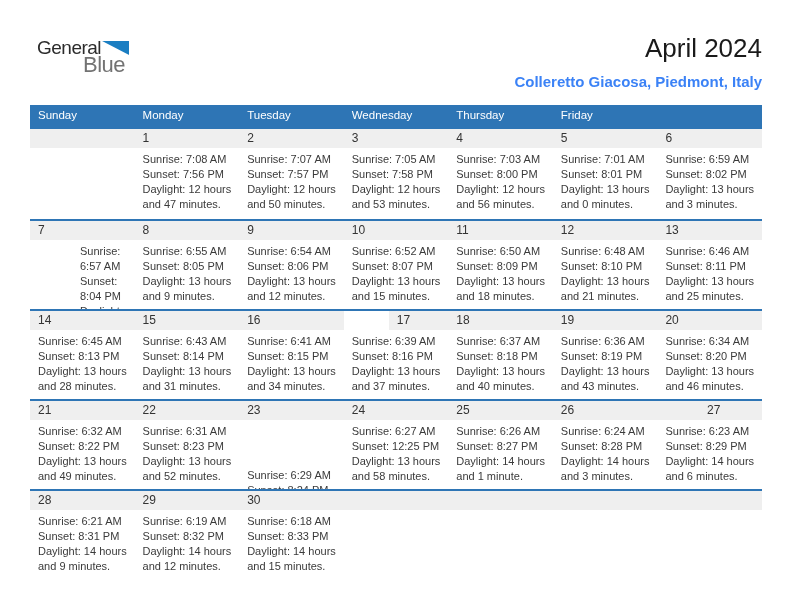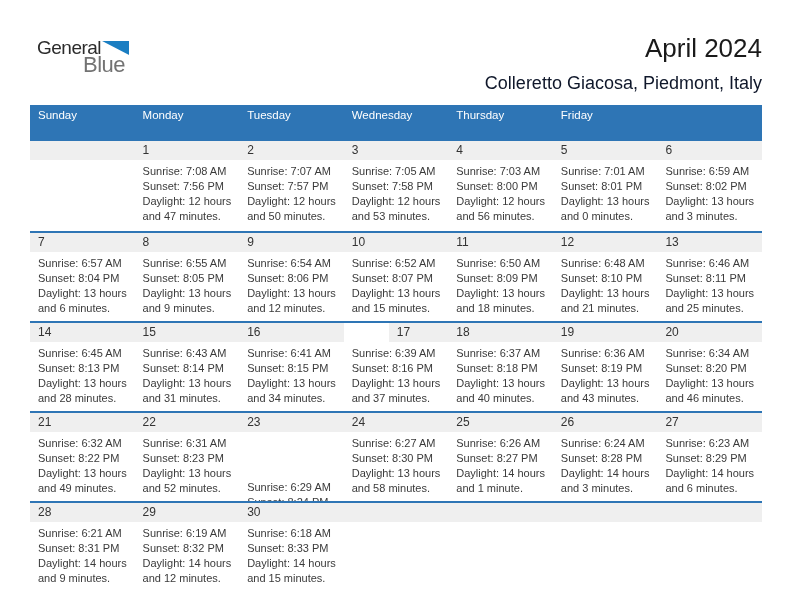--- a/index.html
+++ b/index.html
@@ -33,28 +33,28 @@
     font-weight: 400;
     letter-spacing: -0.5px;
     text-align: right;
     margin-top: -3px;
     padding-right: 4px;
   }
 
   
   .titles { position: absolute; right: 30px; top: 33px; text-align: right; }
   .title { font-size: 26px; font-weight: 400; color: #1a1a1a; }
-  .subtitle { font-size: 18px; font-weight: 400; color: #0f172a; margin-top: 9px; }
+  .subtitle { font-size: 15px; font-weight: 700; color: #3b82f6; margin-top: 9px; }
 
   
   .calendar { position: absolute; left: 30px; top: 105px; width: 732px; }
   .cal-header {
     display: grid;
     grid-template-columns: repeat(7, 1fr);
-    height: 36px;
+    height: 24px;
   }
   .hcell {
     color: #ffffff;
     font-size: 11.5px;
     line-height: 20px;
     padding-left: 8px;
     overflow: hidden;
     white-space: nowrap;
   }
   .week {
@@ -163,21 +163,21 @@
               <div>Sunrise: 6:59 AM</div>
               <div>Sunset: 8:02 PM</div>
               <div class="daylight">Daylight: 13 hours
 and 3 minutes.</div>
             </div>
           </div>
         </div>
         <div class="week w-sep" style="border-top-color: rgb(46, 117, 181);">
           <div class="cell">
             <div class="num" style="background: rgb(239, 239, 239);">7</div>
-            <div class="lines" style="color: rgb(58, 58, 58);">
+            <div class="lines" style="color: rgb(58, 58, 58); margin-left: 42px;">
               <div>Sunrise: 6:57 AM</div>
               <div>Sunset: 8:04 PM</div>
               <div class="daylight">Daylight: 13 hours
 and 6 minutes.</div>
             </div>
           </div>
           <div class="cell">
             <div class="num" style="background: rgb(239, 239, 239);">8</div>
             <div class="lines" style="color: rgb(58, 58, 58);">
               <div>Sunrise: 6:55 AM</div>
@@ -322,21 +322,21 @@
               <div>Sunrise: 6:29 AM</div>
               <div>Sunset: 8:24 PM</div>
               <div class="daylight">Daylight: 13 hours
 and 55 minutes.</div>
             </div>
           </div>
           <div class="cell">
             <div class="num" style="background: rgb(239, 239, 239);">24</div>
             <div class="lines" style="color: rgb(58, 58, 58);">
               <div>Sunrise: 6:27 AM</div>
-              <div>Sunset: 8:30 PM</div>
+              <div>Sunset: 12:25 PM</div>
               <div class="daylight">Daylight: 13 hours
 and 58 minutes.</div>
             </div>
           </div>
           <div class="cell">
             <div class="num" style="background: rgb(239, 239, 239);">25</div>
             <div class="lines" style="color: rgb(58, 58, 58);">
               <div>Sunrise: 6:26 AM</div>
               <div>Sunset: 8:27 PM</div>
               <div class="daylight">Daylight: 14 hours
@@ -346,21 +346,21 @@
           <div class="cell">
             <div class="num" style="background: rgb(239, 239, 239);">26</div>
             <div class="lines" style="color: rgb(58, 58, 58);">
               <div>Sunrise: 6:24 AM</div>
               <div>Sunset: 8:28 PM</div>
               <div class="daylight">Daylight: 14 hours
 and 3 minutes.</div>
             </div>
           </div>
           <div class="cell">
-            <div class="num" style="background: rgb(239, 239, 239);">27</div>
+            <div class="num" style="background: rgb(239, 239, 239); text-align: center;">27</div>
             <div class="lines" style="color: rgb(58, 58, 58);">
               <div>Sunrise: 6:23 AM</div>
               <div>Sunset: 8:29 PM</div>
               <div class="daylight">Daylight: 14 hours
 and 6 minutes.</div>
             </div>
           </div>
         </div>
         <div class="week w-sep" style="border-top-color: rgb(46, 117, 181);">
           <div class="cell">

